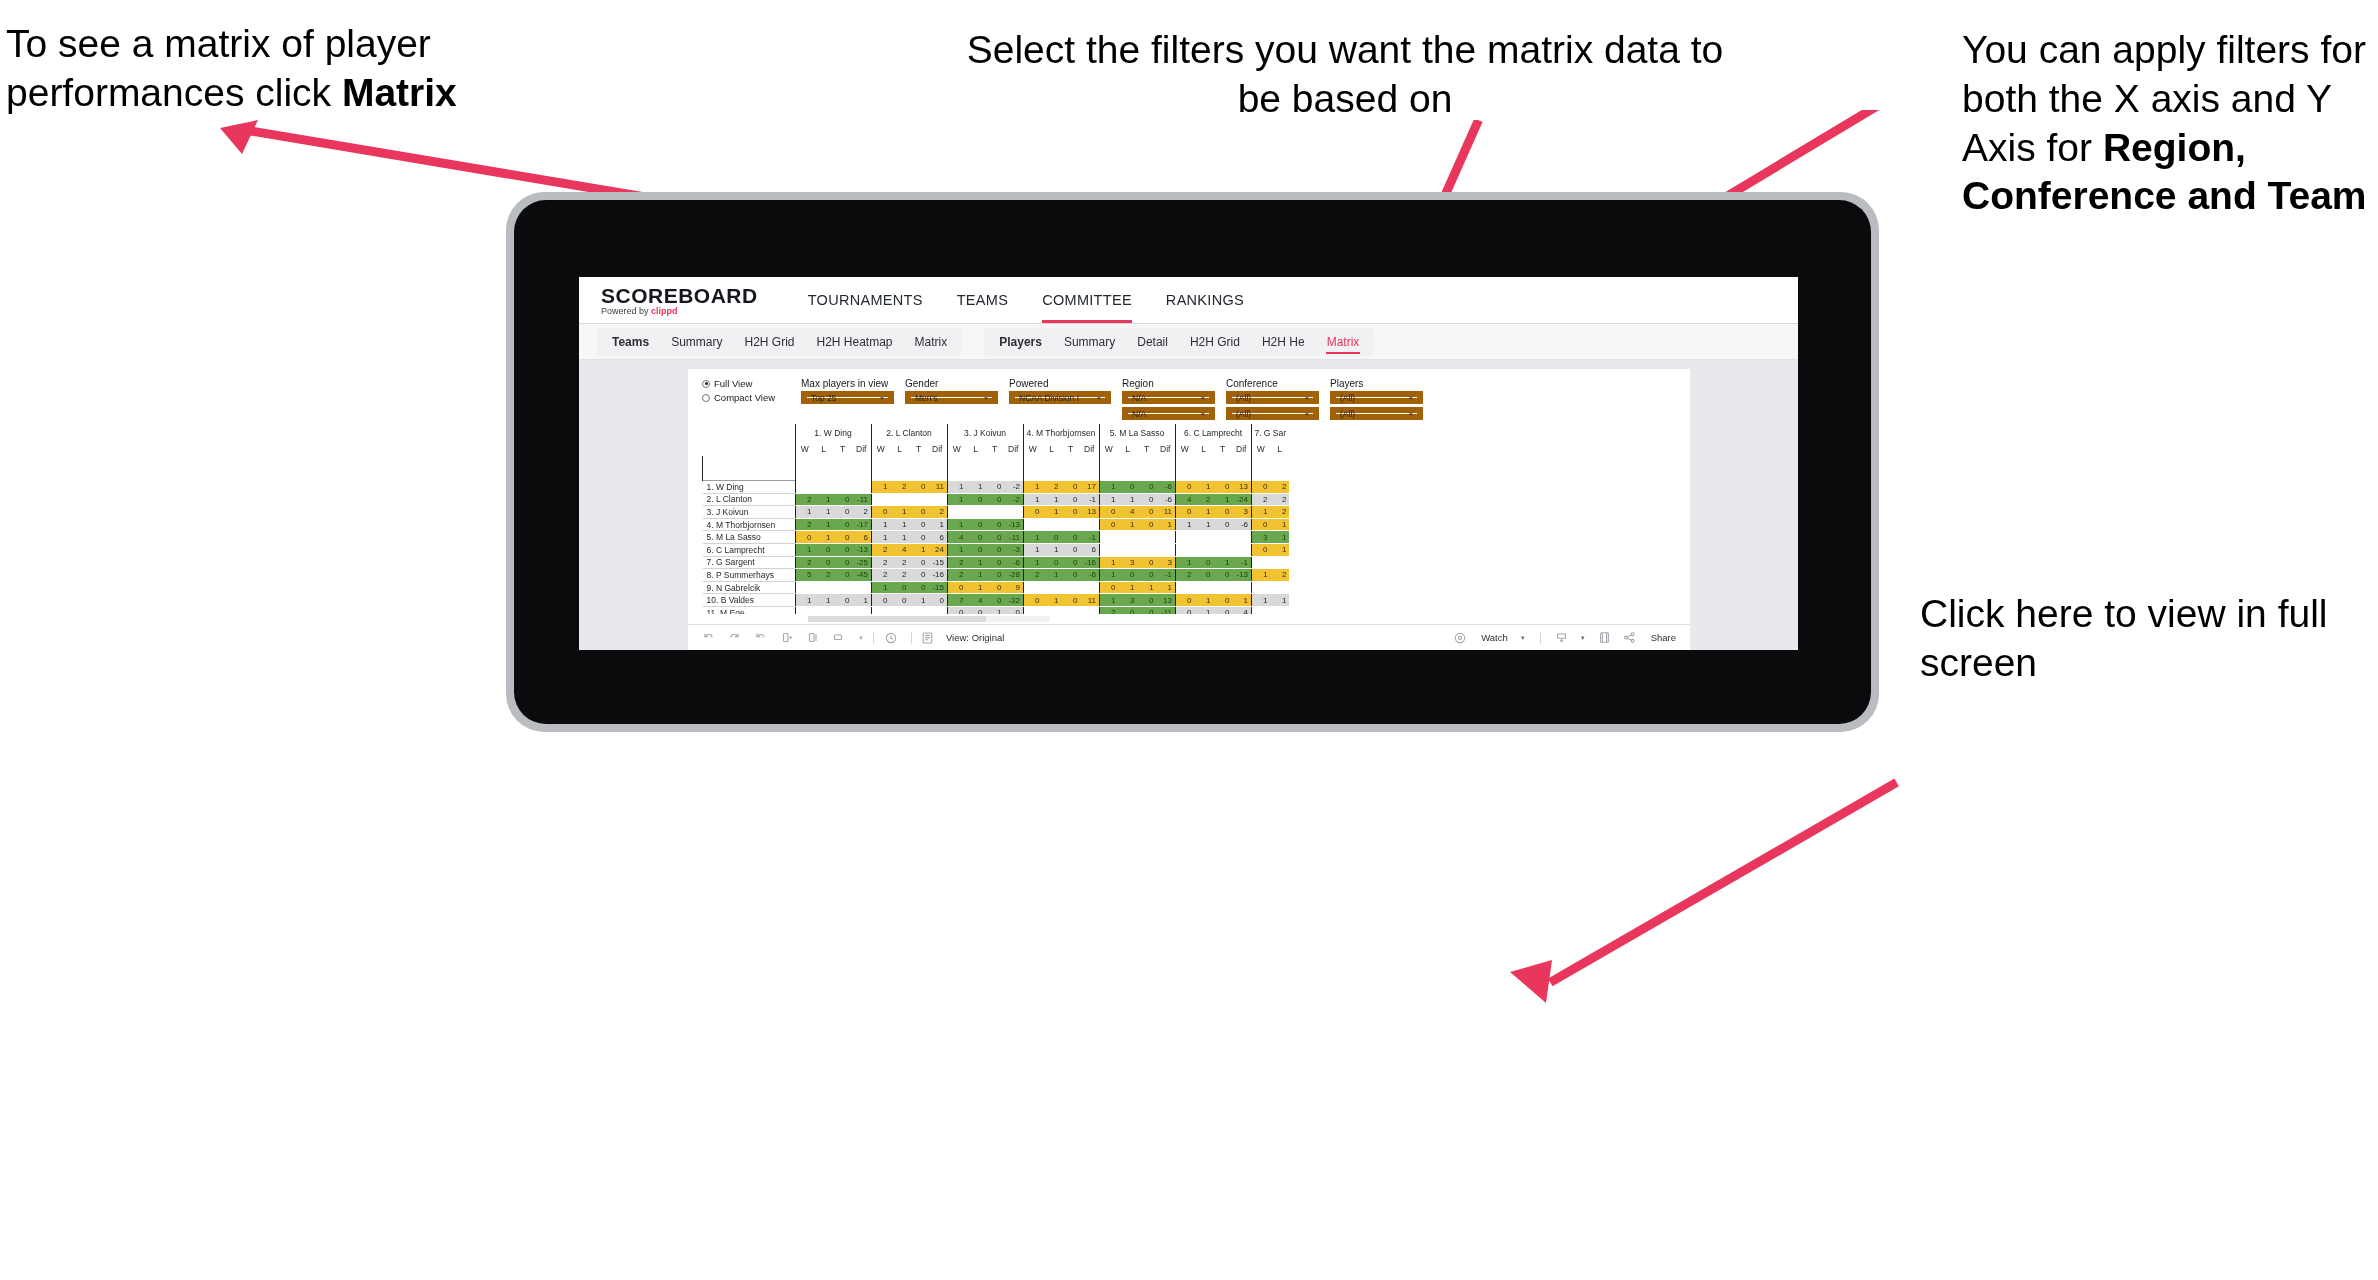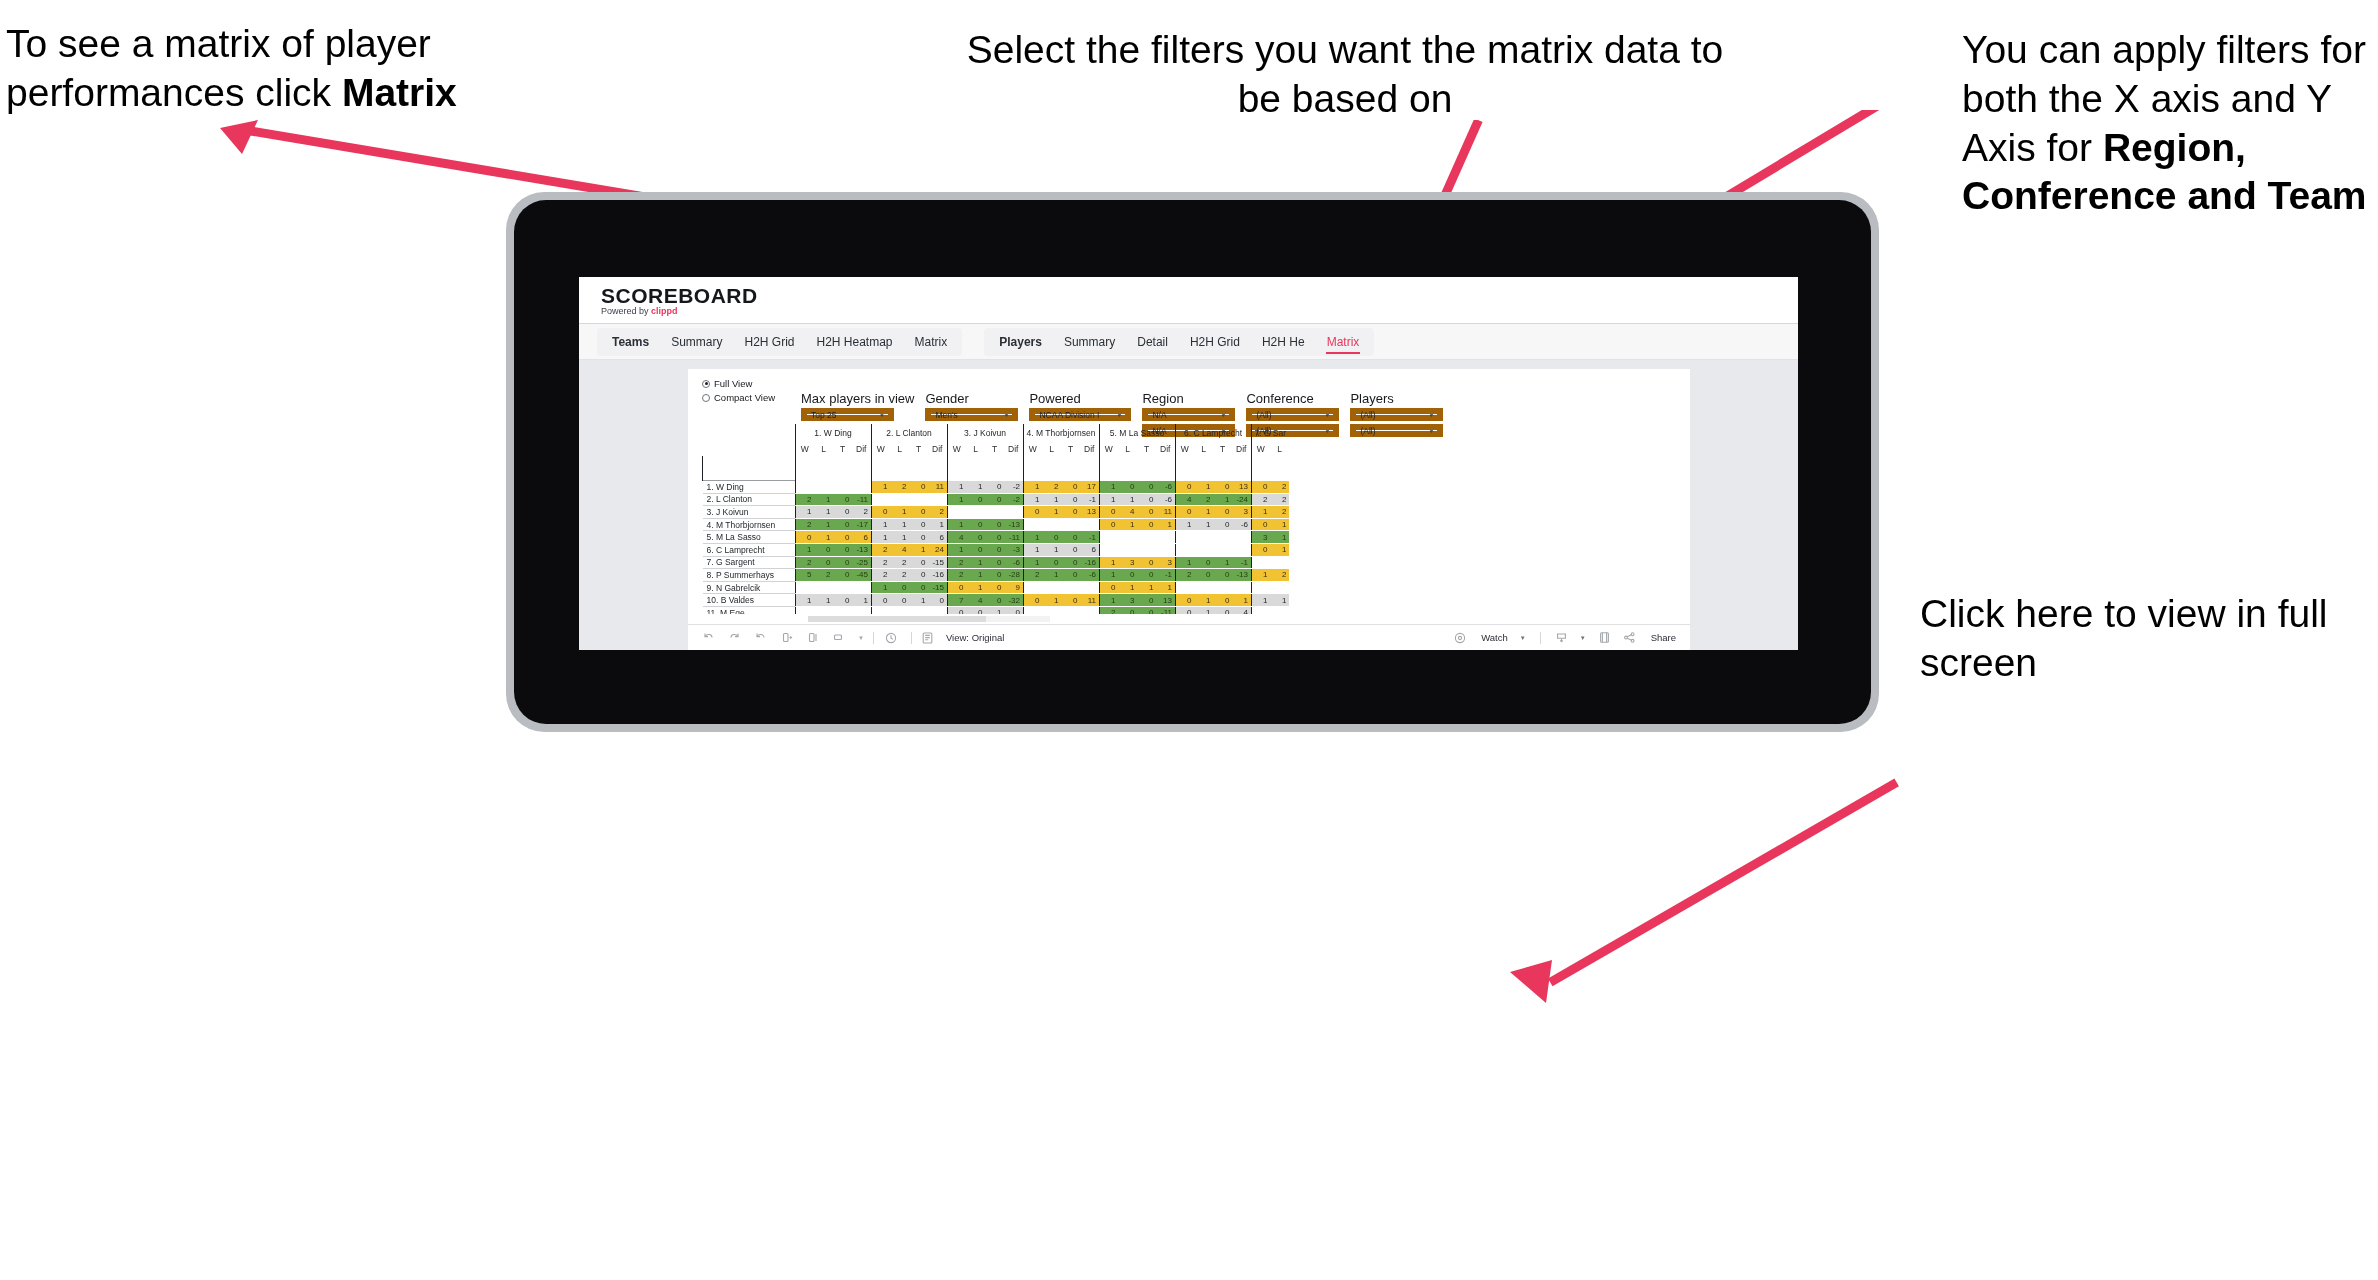--- a/index.html
+++ b/index.html
@@ -42,21 +42,21 @@
   .tabgroup .tab.sel{color:#e8365d;}
   .tabgroup .tab.sel::after{content:"";position:absolute;left:10px;right:10px;bottom:2px;height:2px;background:#e8365d;}
 
   
   #app-body{background:#e7e9ec;height:290px;padding:14px 0 0 0;box-sizing:border-box;position:relative;}
   #sheet{position:absolute;left:109px;top:9px;width:1002px;height:281px;background:#fff;}
 
   
   #filters{display:flex;padding:9px 0 0 14px;gap:0;font-size:9px;color:#1d2126;}
   .fcol{margin-right:11px;}
-  .fcol .flabel{font-size:13px;color:#16191d;margin-bottom:2px;white-space:nowrap;margin-top:13px;}
+  .fcol .flabel{font-size:10px;color:#16191d;margin-bottom:2px;white-space:nowrap;}
   .ddl{border:6px solid #a16207;background:#fff;height:13px;display:flex;align-items:center;justify-content:space-between;padding:0 3px 0 4px;font-size:8.5px;color:#1d2126;box-sizing:border-box;margin-bottom:3px;}
   .ddl .caret{font-size:6px;color:#3a3f46;transform:scaleY(.8);}
   .w-view{width:88px;}
   .w-max{width:93px;}
   .w-gen{width:93px;}
   .w-div{width:102px;}
   .w-reg{width:93px;}
   .w-conf{width:93px;}
   .w-pl{width:93px;}
   .radio-row{display:flex;align-items:center;gap:4px;font-size:9.5px;color:#16191d;margin-bottom:3px;}
@@ -128,20 +128,26 @@
 <div id="tablet">
   <div id="tablet-outer"></div>
   <div id="tablet-bezel"></div>
 
   <div id="screen">
 
     <div id="app-header">
       <div class="logo">
         <div class="logo-main">SCOREBOARD</div>
         <div class="logo-sub"><span>Powered by </span><span class="brand">clippd</span></div>
+      </div>
+      <div class="topnav">
+        <a href="#">TOURNAMENTS</a>
+        <a href="#">TEAMS</a>
+        <a href="#" class="active">COMMITTEE</a>
+        <a href="#">RANKINGS</a>
       </div>
     </div>
 
     <div id="subtabs">
       <div class="tabgroup">
         <div class="tab lead">Teams</div>
         <div class="tab">Summary</div>
         <div class="tab">H2H Grid</div>
         <div class="tab">H2H Heatmap</div>
         <div class="tab">Matrix</div>

